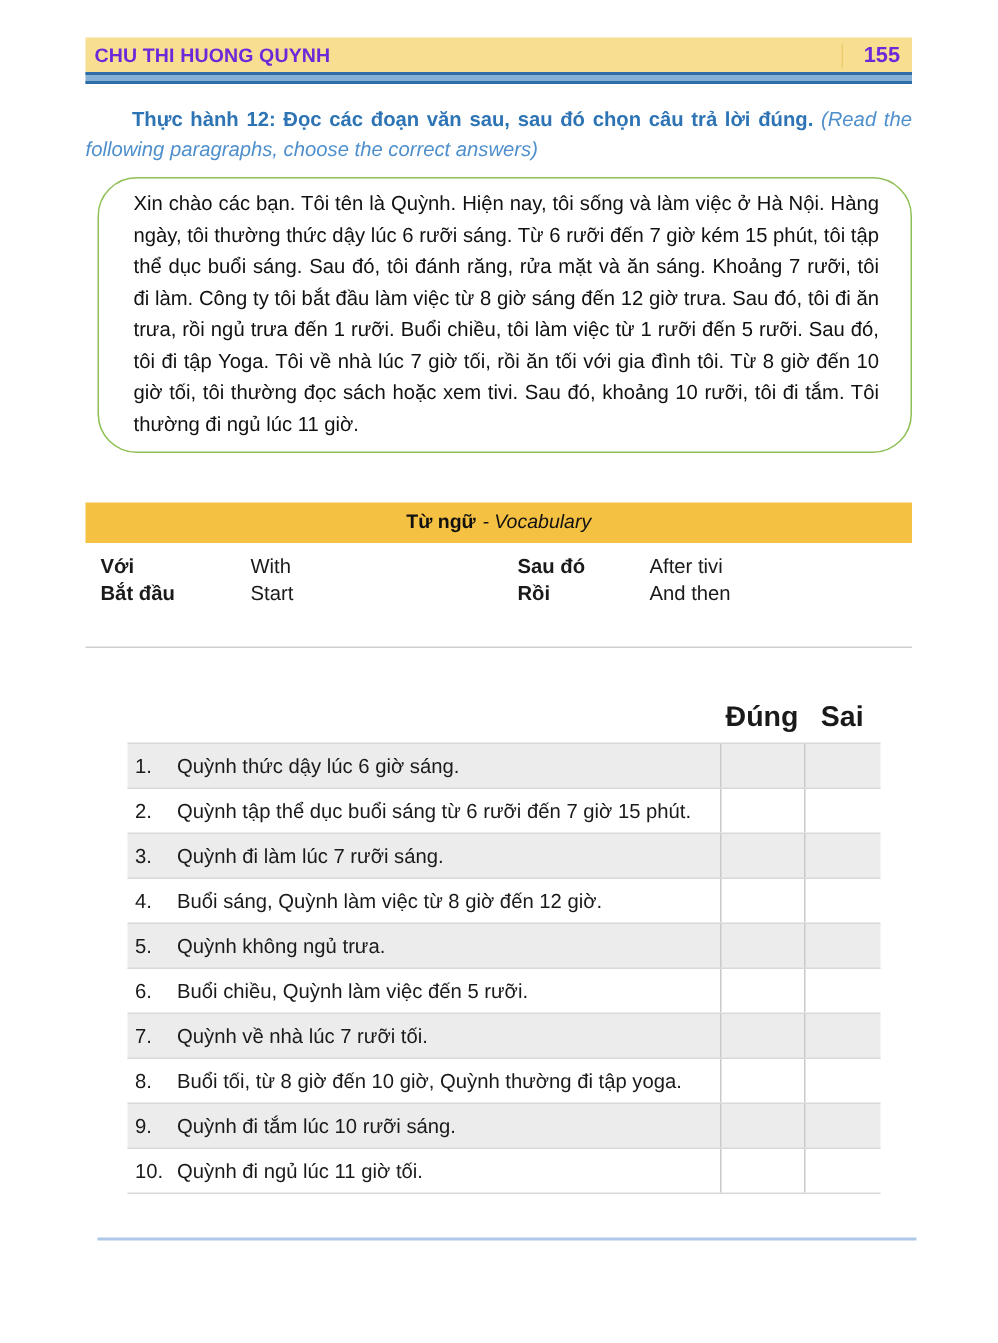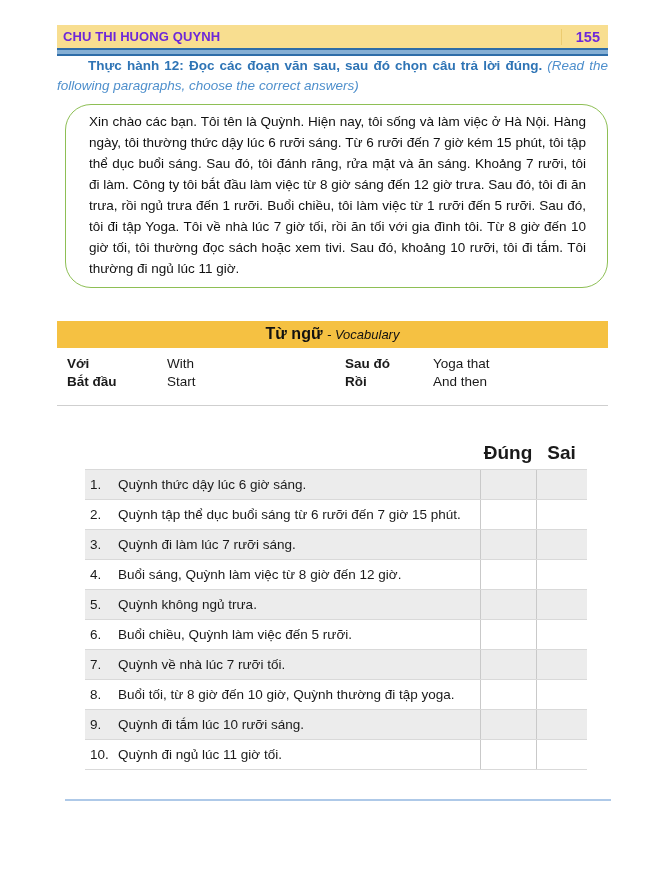--- a/index.html
+++ b/index.html
@@ -34,47 +34,47 @@
     background: #85afd4;
   }
 
   
   .section-title { margin: 21px 0 0 31px; font-size: 14px; color: #1a5796; }
   .section-title .vi { font-weight: bold; letter-spacing: .2px; }
   .section-title .en { font-style: italic; font-size: 13px; }
 
   
   .practice {
-    font-size: 13.5px; line-height: 20px;
+    margin-top: 14px; font-size: 13.5px; line-height: 20px;
     text-indent: 31px; text-align: justify;
   }
   .practice .vi { font-weight: bold; color: #2e74b5; }
   .practice .en { font-style: italic; color: #4e8fcc; }
 
   
   .green-box {
     margin: 8px 16px 0 8px; width: 543px;
     border: 1.5px solid #8ebf55; border-radius: 26px;
     padding: 6px 21px 8px 23px;
     font-size: 13.5px; line-height: 21px; text-align: justify;
     color: #111;
   }
 
   
   .vocab-banner {
     margin-top: 33px; background: #f5c142;
     text-align: center; padding: 4px 0 5px 0;
   }
-  .vocab-banner .vi { font-weight: bold; font-size: 16px; color: #111; }
+  .vocab-banner .vi { font-weight: bold; font-size: 13px; color: #111; }
   .vocab-banner .en { font-style: italic; font-size: 13px; color: #111; text-align: center; }
   .vocab-grid {
     display: grid;
     grid-template-columns: 100px 178px 88px 1fr;
     row-gap: 3px;
-    padding: 8px 0 16px 10px;
+    padding: 8px 0 28px 10px;
     border-bottom: 1px solid #cfcfcf;
     font-size: 13.5px;
   }
   .vocab-term { font-weight: bold; }
 
   
   .quiz { margin: 36px 0 0 28px; width: 502px; }
   .q-head {
     display: grid; grid-template-columns: 33px 362px 56px 51px;
     font-weight: bold; font-size: 19px; margin-bottom: 5px;
@@ -120,21 +120,21 @@
 
   <div class="vocab-banner">
     <span class="vi">Từ ngữ</span>
     <span class="en">- Vocabulary</span>
   </div>
 
   <div class="vocab-grid">
     <span class="vocab-term">Với</span>
     <span class="vocab-def">With</span>
     <span class="vocab-term">Sau đó</span>
-    <span class="vocab-def">Yoga that</span>
+    <span class="vocab-def">After tivi</span>
     <span class="vocab-term">Bắt đầu</span>
     <span class="vocab-def">Start</span>
     <span class="vocab-term">Rồi</span>
     <span class="vocab-def">And then</span>
   </div>
 
   <div class="quiz">
     <div class="q-head">
       <span></span>
         <span></span>

